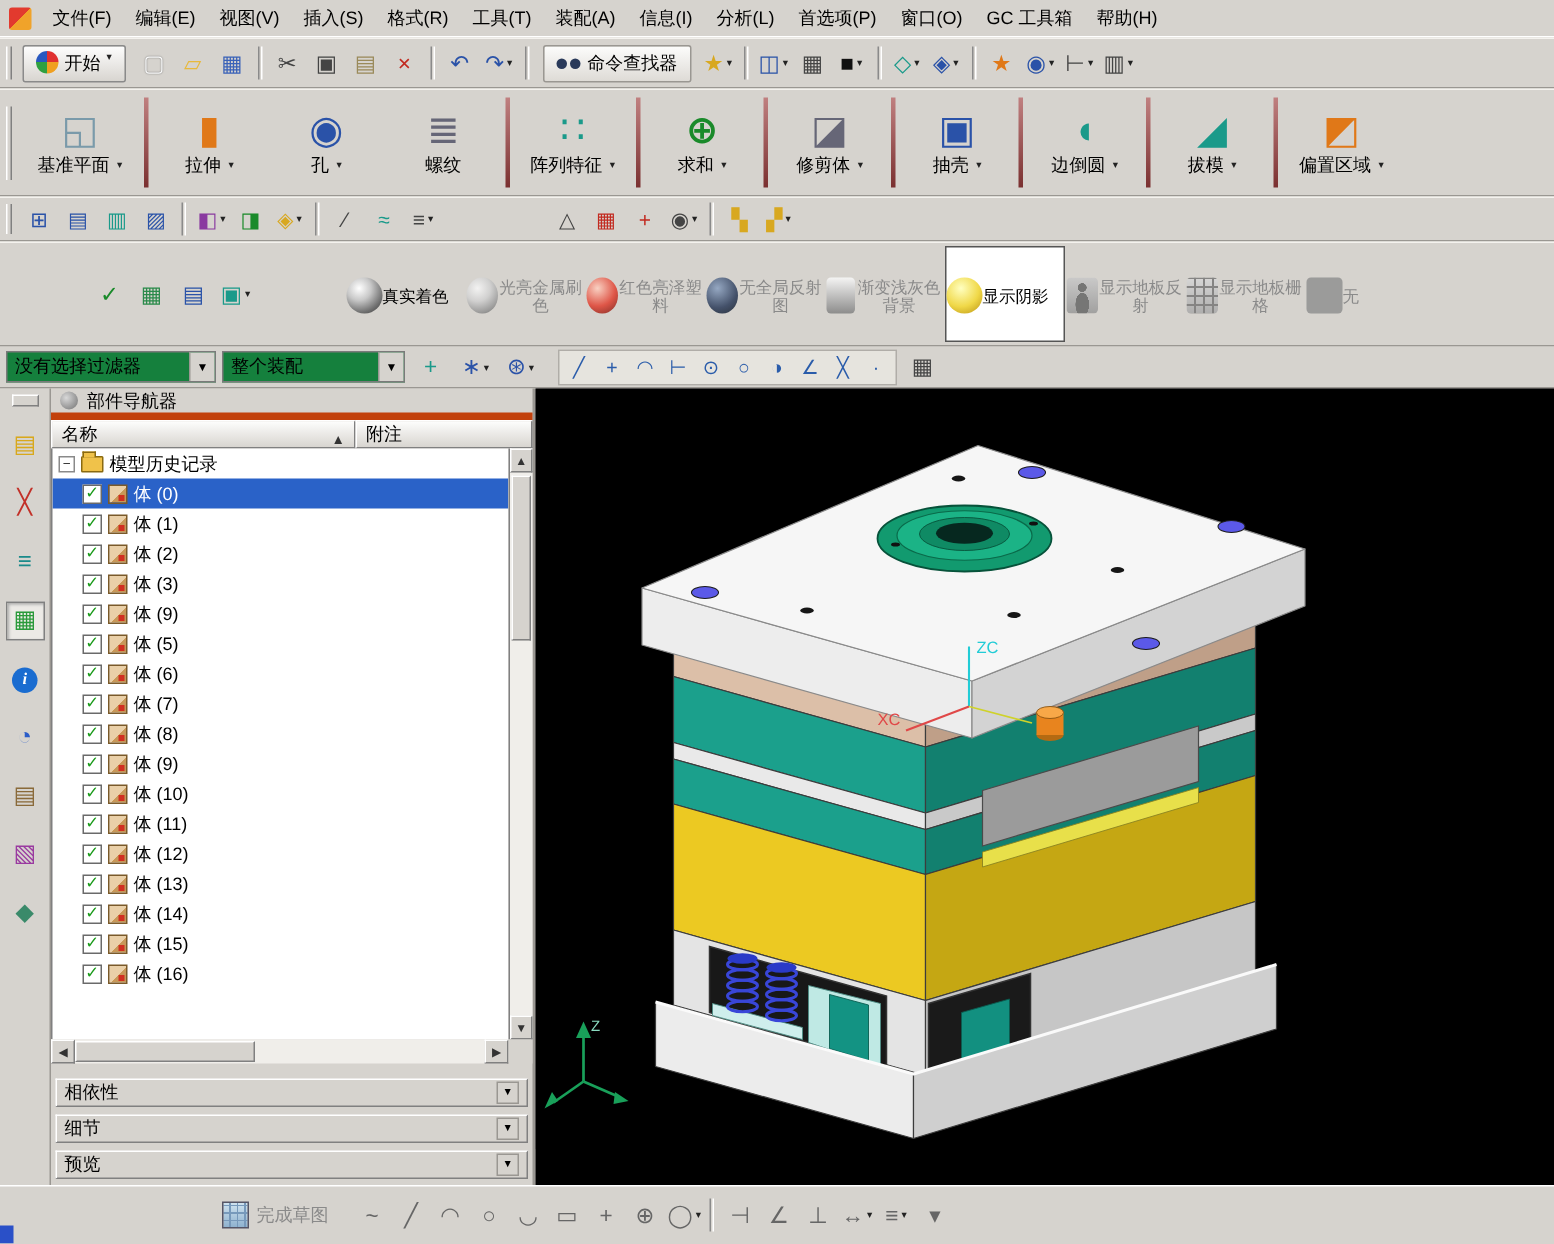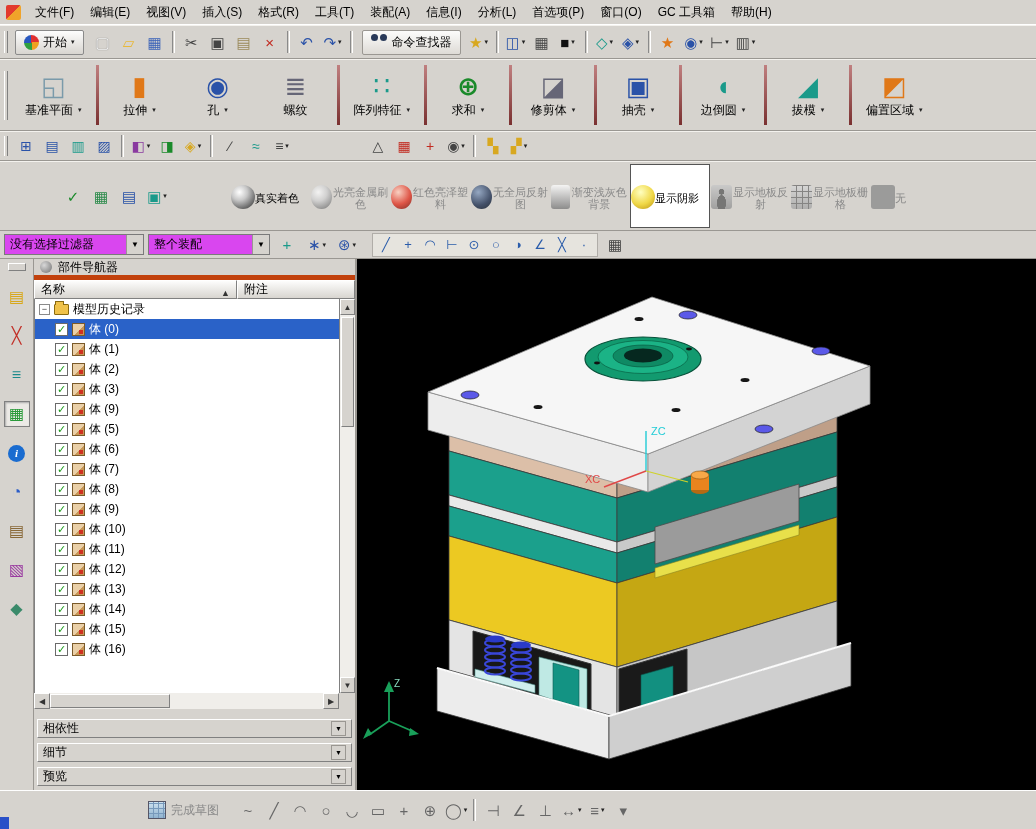--- a/index.html
+++ b/index.html
@@ -25,24 +25,24 @@
 .tb-btn.dd .dd-arrow{display:inline}
 .tb-btn.sep{min-width:0;width:3px;height:22px;padding:0;margin:0 4px;border-left:1px solid #8a8a8a;border-right:1px solid #fff}
 .tb-btn.gap{min-width:70px}
 
 .ic-doc{color:#fbfbfb;text-shadow:0 0 1px #555}
 .ic-folder{color:#e8b93c}.ic-save{color:#3a62b8}.ic-dark{color:#444}.ic-tan{color:#9a8a5a}
 .ic-red{color:#c22a20}.ic-blue{color:#2a52a8}.ic-gold{color:#d8a820}.ic-black{color:#111}
 .ic-teal{color:#1a9a8a}.ic-orange{color:#e07818}.ic-green{color:#1a8a2a;font-weight:bold}
 .ic-steel{color:#667}.ic-plane{color:#7a9aaa}.ic-purple{color:#8a3aa0}.ic-multi{color:#2a8a4a}
 
-.start-btn{display:flex;align-items:center;gap:4px;padding:3px 8px;margin:0 6px 0 2px;border:1px solid #8a8a8a;border-radius:2px;background:linear-gradient(#fdfdfd,#d8d5d0)}
+.start-btn{display:flex;gap:4px;padding:3px 8px;margin:0 6px 0 2px;border:1px solid #8a8a8a;border-radius:2px;background:linear-gradient(#fdfdfd,#d8d5d0)}
 .start-icon{width:15px;height:15px;border-radius:50%;background:conic-gradient(#e03030 0 25%,#f0a020 0 50%,#30a040 0 75%,#2858c0 0)}
 .dd-small{font-size:7px;color:#222}
-.finder-btn{display:flex;padding:3px 8px;margin:16px 5px;border:1px solid #9a9792;background:linear-gradient(#fcfcfb,#dedbd6);border-radius:2px;white-space:nowrap}
+.finder-btn{display:flex;align-items:center;padding:3px 8px;margin:16px 5px;border:1px solid #9a9792;background:linear-gradient(#fcfcfb,#dedbd6);border-radius:2px;white-space:nowrap}
 .binoculars{width:7px;height:7px;border-radius:50%;background:#2a3a5a;box-shadow:9px 0 0 #2a3a5a;margin-right:14px}
 
 .feat-btn{display:flex;flex-direction:column;align-items:center;justify-content:center;height:66px;min-width:78px;padding:2px 12px;gap:2px;white-space:nowrap}
 .feat-btn.sep{min-width:0;width:3px;height:60px;padding:0;margin:0 2px;background:linear-gradient(180deg,#c08080,#7a3030)}
 .feat-icon{font-size:26px;line-height:28px}
 .feat-bottom{display:flex;align-items:center;gap:3px}
 .feat-btn .dd-arrow{display:none}
 .feat-btn.dd .dd-arrow{display:inline}
 
 .row-render{padding-left:60px}
@@ -57,21 +57,21 @@
 .sphere-metal{background:radial-gradient(circle at 35% 30%,#f8f8f8,#d0d0d0 40%,#909090 75%,#505050)}
 .sphere-red{background:radial-gradient(circle at 35% 30%,#ffd0c0,#e04030 55%,#701008)}
 .sphere-dark{background:radial-gradient(circle at 35% 30%,#8aa0c0,#2a3a58 60%,#0c1420)}
 .bg-gradient{border-radius:3px;background:linear-gradient(#fafafa,#808080)}
 .bulb{background:radial-gradient(circle at 40% 30%,#ffffc0,#f0d848 55%,#b89010)}
 .floor-person{border-radius:3px;background:radial-gradient(circle at 50% 28%,#666 14%,transparent 15%),radial-gradient(ellipse at 50% 75%,#666 30%,transparent 31%),linear-gradient(#c8c8c8,#989898)}
 .floor-grid{border-radius:3px;background-image:repeating-linear-gradient(0deg,transparent 0 5px,#777 5px 6px),repeating-linear-gradient(90deg,transparent 0 5px,#777 5px 6px),linear-gradient(#d8d8d8,#a8a8a8)}
 .none-dark{border-radius:3px;background:#909090}
 
 .selbar{height:28px;display:flex;align-items:center;gap:4px;padding:0 4px;background:#d6d3ce;border-bottom:1px solid #9a9792}
-.combo{display:flex;align-items:center;height:21px;background:#d946ef;border:1px solid #7a7a7a}
+.combo{display:flex;align-items:center;height:21px;background:#15803d;border:1px solid #7a7a7a}
 .combo-text{padding:0 5px;flex:1;white-space:nowrap;overflow:hidden}
 .combo-btn{width:17px;height:100%;display:flex;align-items:center;justify-content:center;background:#d6d3ce;border-left:1px solid #9a9792;font-size:8px}
 .snap-group{display:flex;align-items:center;border:1px solid #b0ada8;background:#e6e4de;padding:0 2px;height:24px;margin-left:8px}
 .snap-btn{width:22px;height:22px;display:flex;align-items:center;justify-content:center}
 .snap-btn .tb-glyph{color:#2a5caa;font-size:13px}
 
 .statusbar{height:24px;display:flex;align-items:center;padding-left:600px;background:#d6d3ce;border-top:1px solid #fff;border-bottom:1px solid #9a9792}
 
 .main{flex:1;display:flex;min-height:0}
 .sidebar{width:34px;background:#d6d3ce;border-right:1px solid #9a9792;display:flex;flex-direction:column;align-items:center;padding-top:4px;gap:13px}

